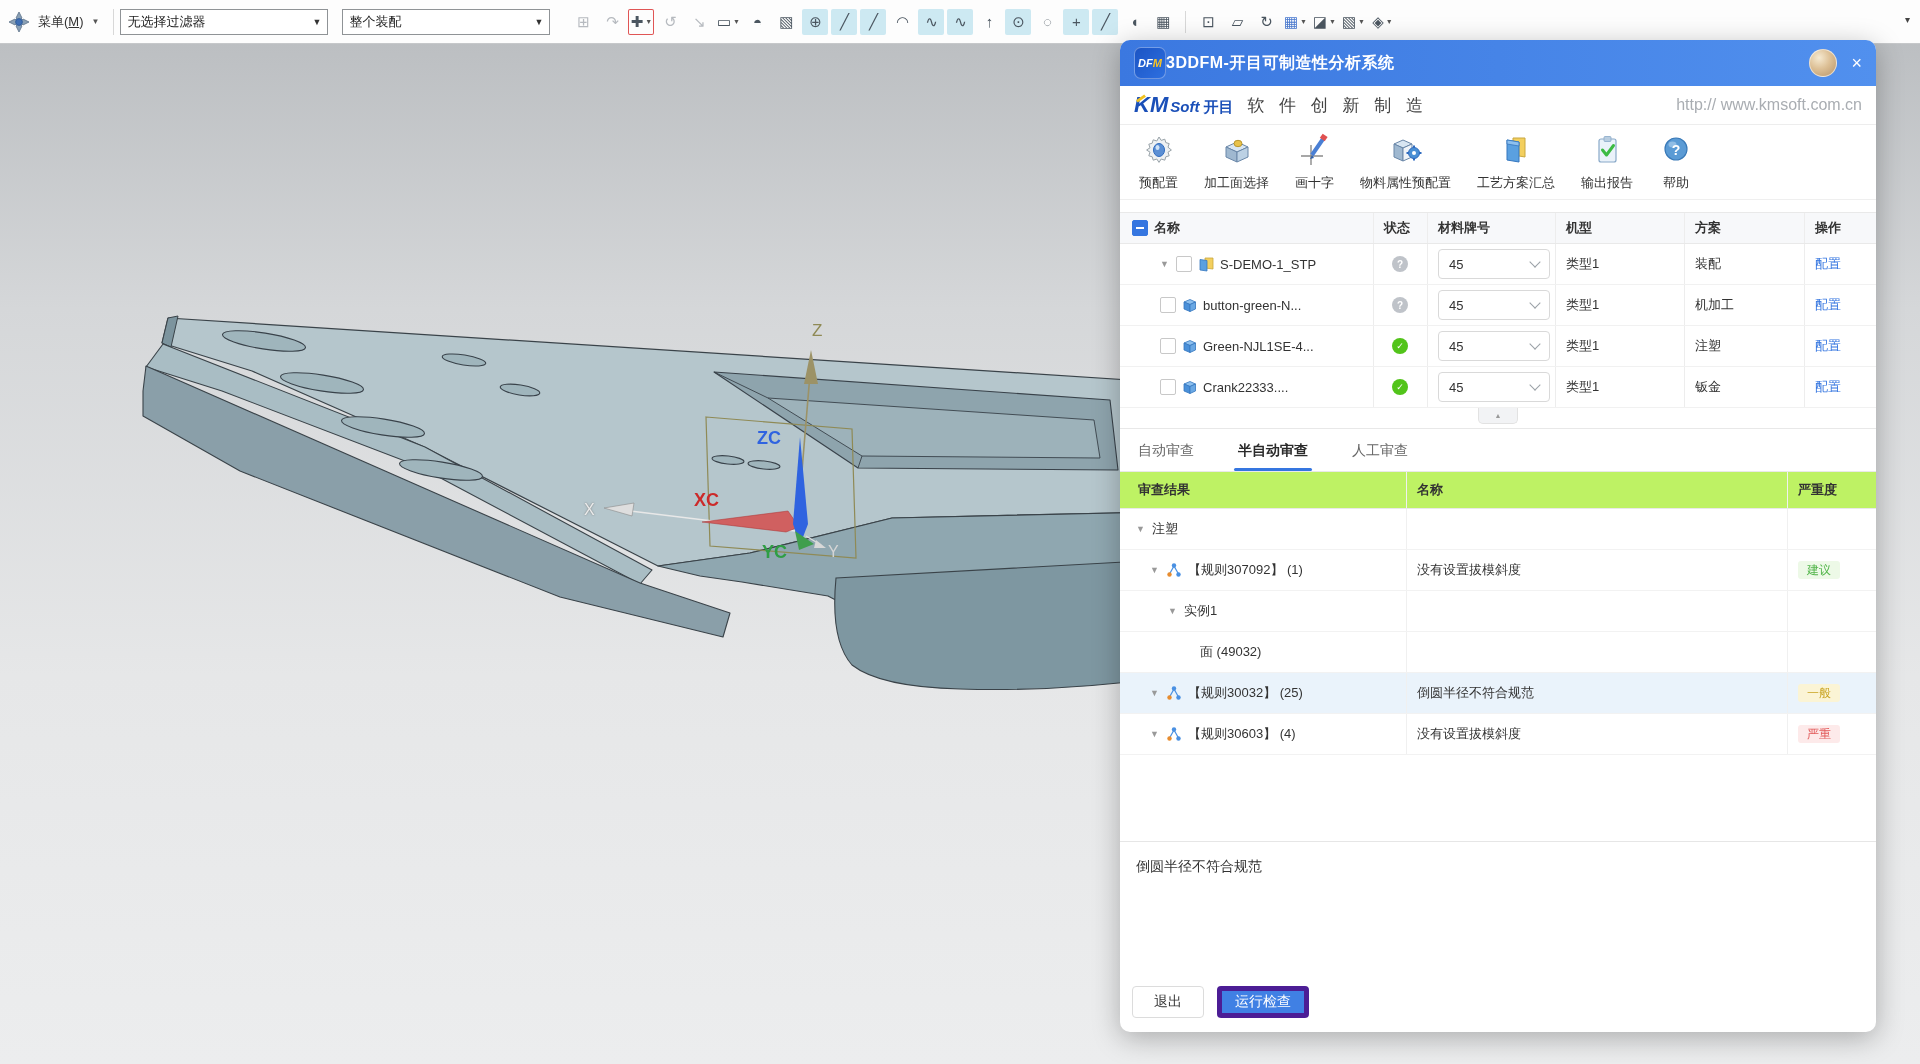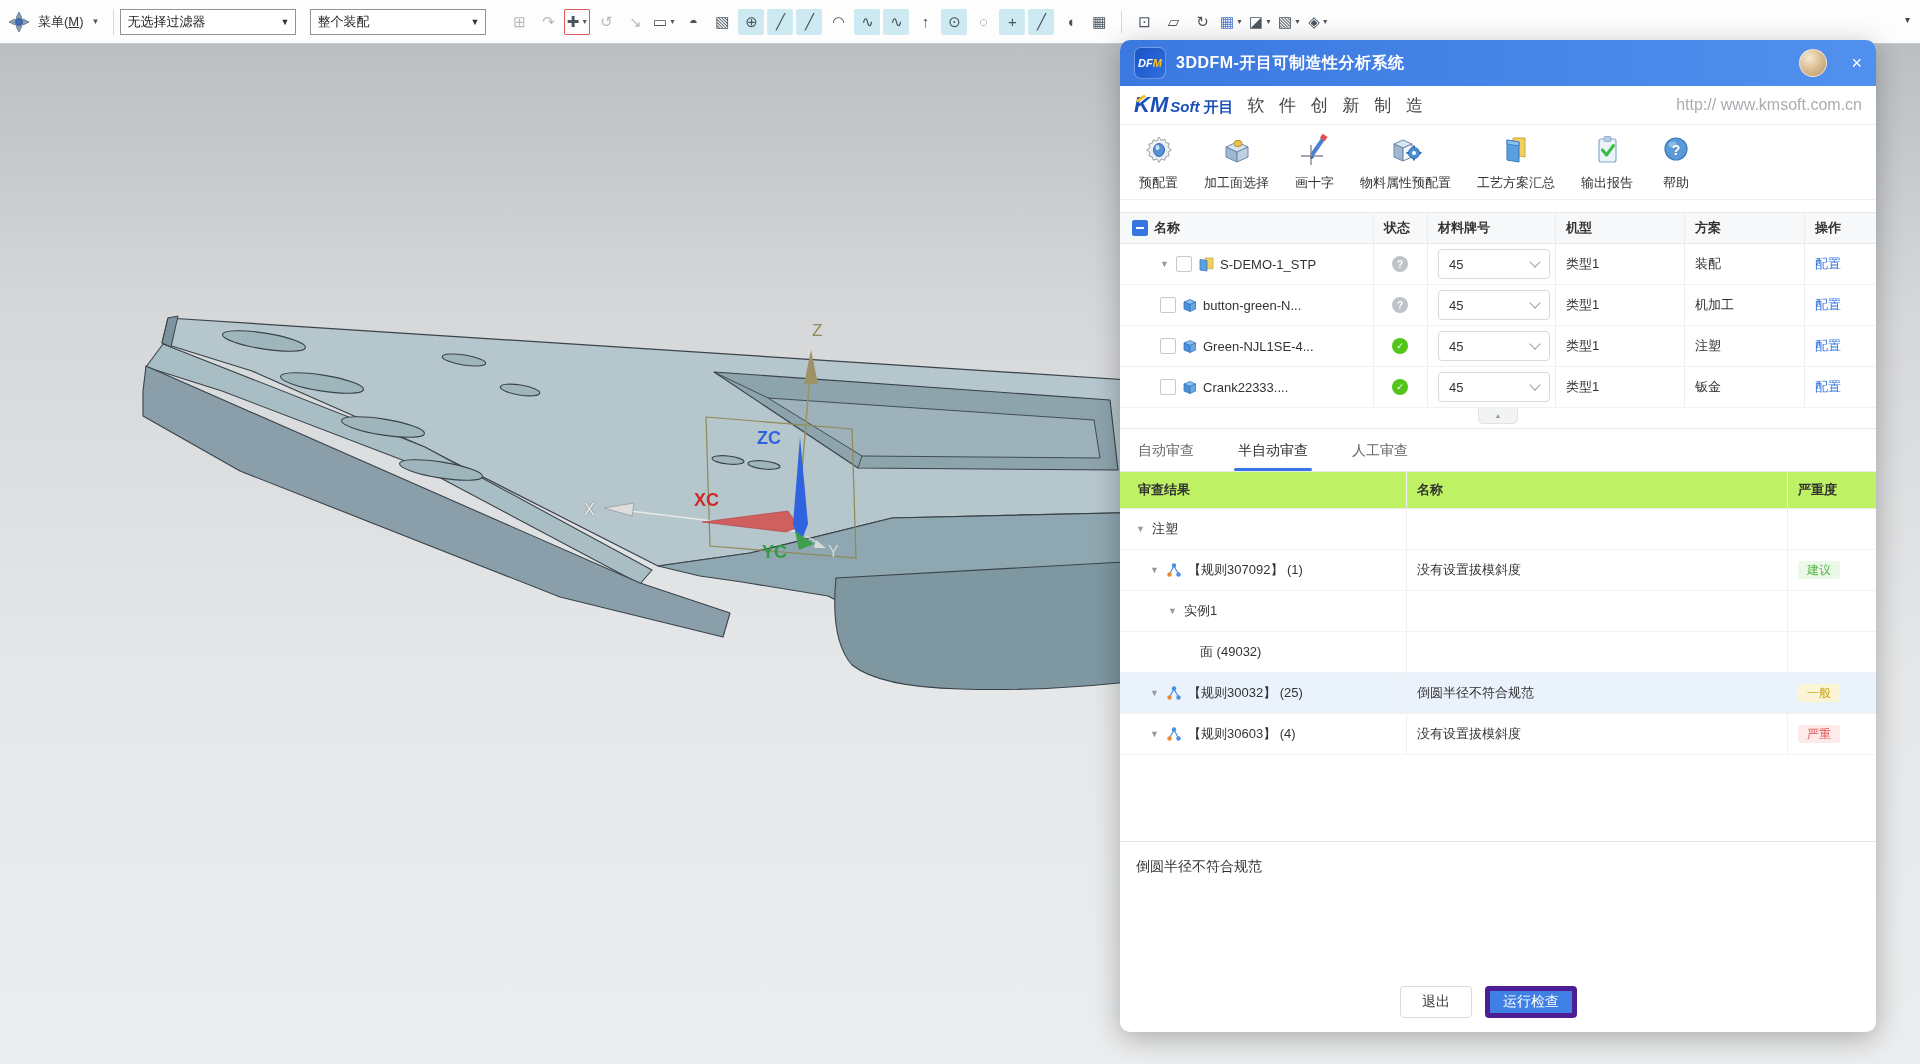--- a/index.html
+++ b/index.html
@@ -4,21 +4,21 @@
 <style>
   html,body{margin:0;padding:0;width:1920px;height:1064px;overflow:hidden;
     font-family:"Liberation Sans","DejaVu Sans",sans-serif;background:#fff;}
   
   .topbar{position:absolute;top:0;left:0;width:1920px;height:44px;background:#fdfdfd;
     border-bottom:1px solid #c6c8ca;display:flex;align-items:center;padding-left:8px;box-sizing:border-box;z-index:5;}
   .menu-btn{display:flex;align-items:center;gap:8px;font-size:13px;color:#333;padding:0 8px;cursor:default;justify-content:center;}
   .menu-btn .m-caret{font-size:8px;color:#555;}
   .menu-btn u{text-decoration:underline;}
   .vsep{width:1px;height:26px;background:#d8d8d8;margin:0 6px;}
-  .tb-select{width:176px;height:26px;border:1px solid #8f9396;background:#fff;display:flex;
+  .tb-select{width:208px;height:26px;border:1px solid #8f9396;background:#fff;display:flex;
     align-items:center;justify-content:space-between;padding:0 6px;font-size:13px;color:#222;margin-right:14px;box-sizing:border-box;}
   .tb-select .m-caret{font-size:9px;color:#333;}
   .tb-icons{display:flex;align-items:center;gap:3px;margin-left:6px;}
   .tbi{min-width:26px;height:26px;display:flex;align-items:center;justify-content:center;
     font-size:15px;color:#4b5660;border-radius:2px;position:relative;}
   .tbi.active{background:#cde9f2;}
   .tbi.grayed{color:#b6babf;}
   .tbi.redbox{box-shadow:inset 0 0 0 1px #e05555;}
   .tbi.blue{color:#4a7ad0;}
   .tbi.sep{min-width:1px;width:1px;height:22px;background:#d8d8d8;margin:0 6px;border-radius:0;}
@@ -26,21 +26,21 @@
   .tb-overflow{position:absolute;right:10px;top:14px;font-size:10px;color:#444;}
   
   .viewport{position:absolute;left:0;right:0;top:44px;bottom:0;overflow:hidden;
     background:linear-gradient(180deg,#bcbfc2 0%,#d5d7d9 26%,#e6e7e8 62%,#ecedee 100%);}
   .viewport svg{position:absolute;top:-44px;left:0;}
   
   .panel{position:absolute;left:1120px;top:40px;width:756px;height:992px;background:#fff;
     border-radius:10px;box-shadow:0 6px 28px rgba(0,0,0,.28);z-index:10;display:flex;
     flex-direction:column;overflow:hidden;box-sizing:border-box;}
   .titlebar{height:46px;flex:0 0 46px;background:linear-gradient(90deg,#3b78e0,#5190ee);
-    display:flex;align-items:center;padding:0 14px;gap:10px;}
+    display:flex;align-items:center;padding:0 14px;}
   .dfm-badge{width:30px;height:30px;border-radius:7px;background:linear-gradient(135deg,#1b54c4,#2d6fe0);
     border:1px solid rgba(255,255,255,.35);display:flex;align-items:center;justify-content:center;
     font-size:11px;font-weight:800;font-style:italic;letter-spacing:0;}
   .dfm-badge .df{color:#fff;}
   .dfm-badge .mm{color:#f7c325;}
   .p-title{color:#fff;font-size:16px;font-weight:600;letter-spacing:.5px;flex:1;}
   .avatar{width:26px;height:26px;border-radius:50%;border:1px solid rgba(255,255,255,.6);
     background:radial-gradient(circle at 35% 30%,#f6ead2 0%,#ddc096 45%,#b69367 100%);margin-right:14px;}
   .close-x{color:#fff;font-size:18px;line-height:1;cursor:default;}
   .brandrow{height:38px;flex:0 0 38px;display:flex;align-items:center;padding:0 14px;border-bottom:1px solid #ededed;}
@@ -82,21 +82,21 @@
     transform:rotate(45deg);margin-top:-4px;}
   .op-link{color:#3576e0;cursor:default;}
   .collapse-strip{height:20px;flex:0 0 20px;position:relative;}
   .collapse-btn{position:absolute;left:50%;transform:translateX(-50%);top:0;width:38px;height:15px;
     background:#f2f3f5;border:1px solid #e2e2e2;border-top:none;border-radius:0 0 5px 5px;
     display:flex;align-items:center;justify-content:center;font-size:7px;color:#999;}
   
   .tabsrow{height:42px;flex:0 0 42px;border-top:1px solid #e8e8e8;display:flex;align-items:flex-end;
     gap:44px;padding-left:18px;}
   .tab{font-size:14px;color:#666;padding-bottom:11px;position:relative;}
-  .tab.active{color:#2b2b2b;font-weight:400;}
+  .tab.active{color:#2b2b2b;font-weight:700;}
   .tab.active:after{content:"";position:absolute;left:-4px;right:-4px;bottom:0;height:3px;background:#3576e0;border-radius:2px;}
   
   .rgrid{display:grid;grid-template-columns:287px 381px 88px;align-items:center;}
   .rhead{height:36px;background:#bef264;border-top:1px solid #e9e9e9;border-bottom:1px solid #e9e9e9;
     font-size:13px;font-weight:700;color:#333;}
   .rhead>div,.rrow>div{height:100%;display:flex;align-items:center;border-right:1px solid #f0f0f0;box-sizing:border-box;padding-left:10px;}
   .rhead>div:last-child,.rrow>div:last-child{border-right:none;}
   .rhead .r1{padding-left:18px;}
   .rrow{height:40px;font-size:13px;color:#333;border-bottom:1px solid #f2f2f2;}
   .rrow.selected{background:#eaf3fb;}
@@ -106,21 +106,21 @@
   .rrow.instance .r1{padding-left:48px;}
   .rrow.face .r1{padding-left:80px;}
   .sev-badge{padding:3px 9px;border-radius:3px;font-size:12px;line-height:1;}
   .sev-badge.suggest{color:#52b54a;background:#edf9e7;}
   .sev-badge.normal{color:#c9a421;background:#fbf4d5;}
   .sev-badge.severe{color:#e25b5b;background:#fdeaea;}
   
   .detail-section{margin-top:auto;height:190px;flex:0 0 190px;border-top:1px solid #e6e6e6;
     display:flex;flex-direction:column;}
   .detail-text{padding:16px 16px 0 16px;font-size:14px;color:#333;}
-  .footer-row{margin-top:auto;display:flex;justify-content:center;gap:13px;padding:0 31px 14px 12px;}
+  .footer-row{margin-top:auto;display:flex;justify-content:flex-start;gap:13px;padding:0 31px 14px 12px;}
   .btn{height:32px;border-radius:4px;font-size:14px;display:flex;align-items:center;justify-content:center;box-sizing:border-box;}
   .btn.ghost{width:72px;background:#fff;border:1px solid #dcdcdc;color:#333;}
   .btn.primary{width:92px;background:#4080e4;color:#fff;border:5px solid #4c1d95;}
 </style>
 </head>
 <body>
 
 <div class="topbar">
   <span style="display:flex;">
     <svg width="22" height="22" viewBox="0 0 22 22">

